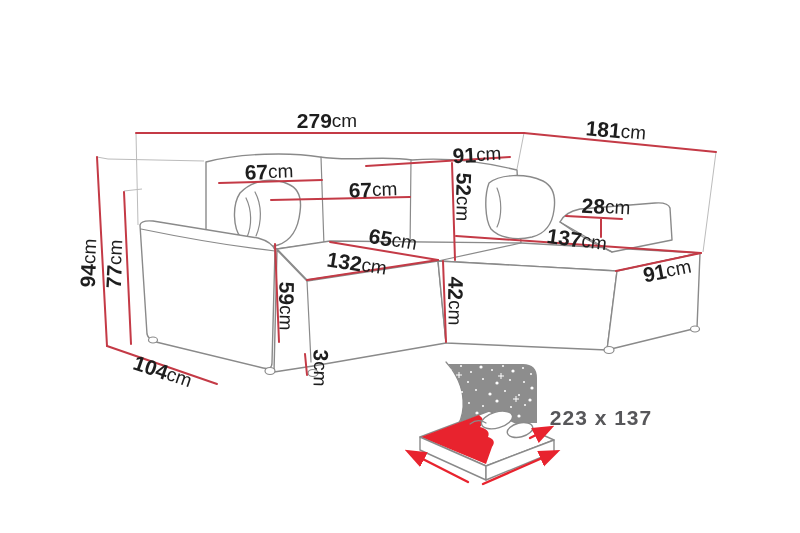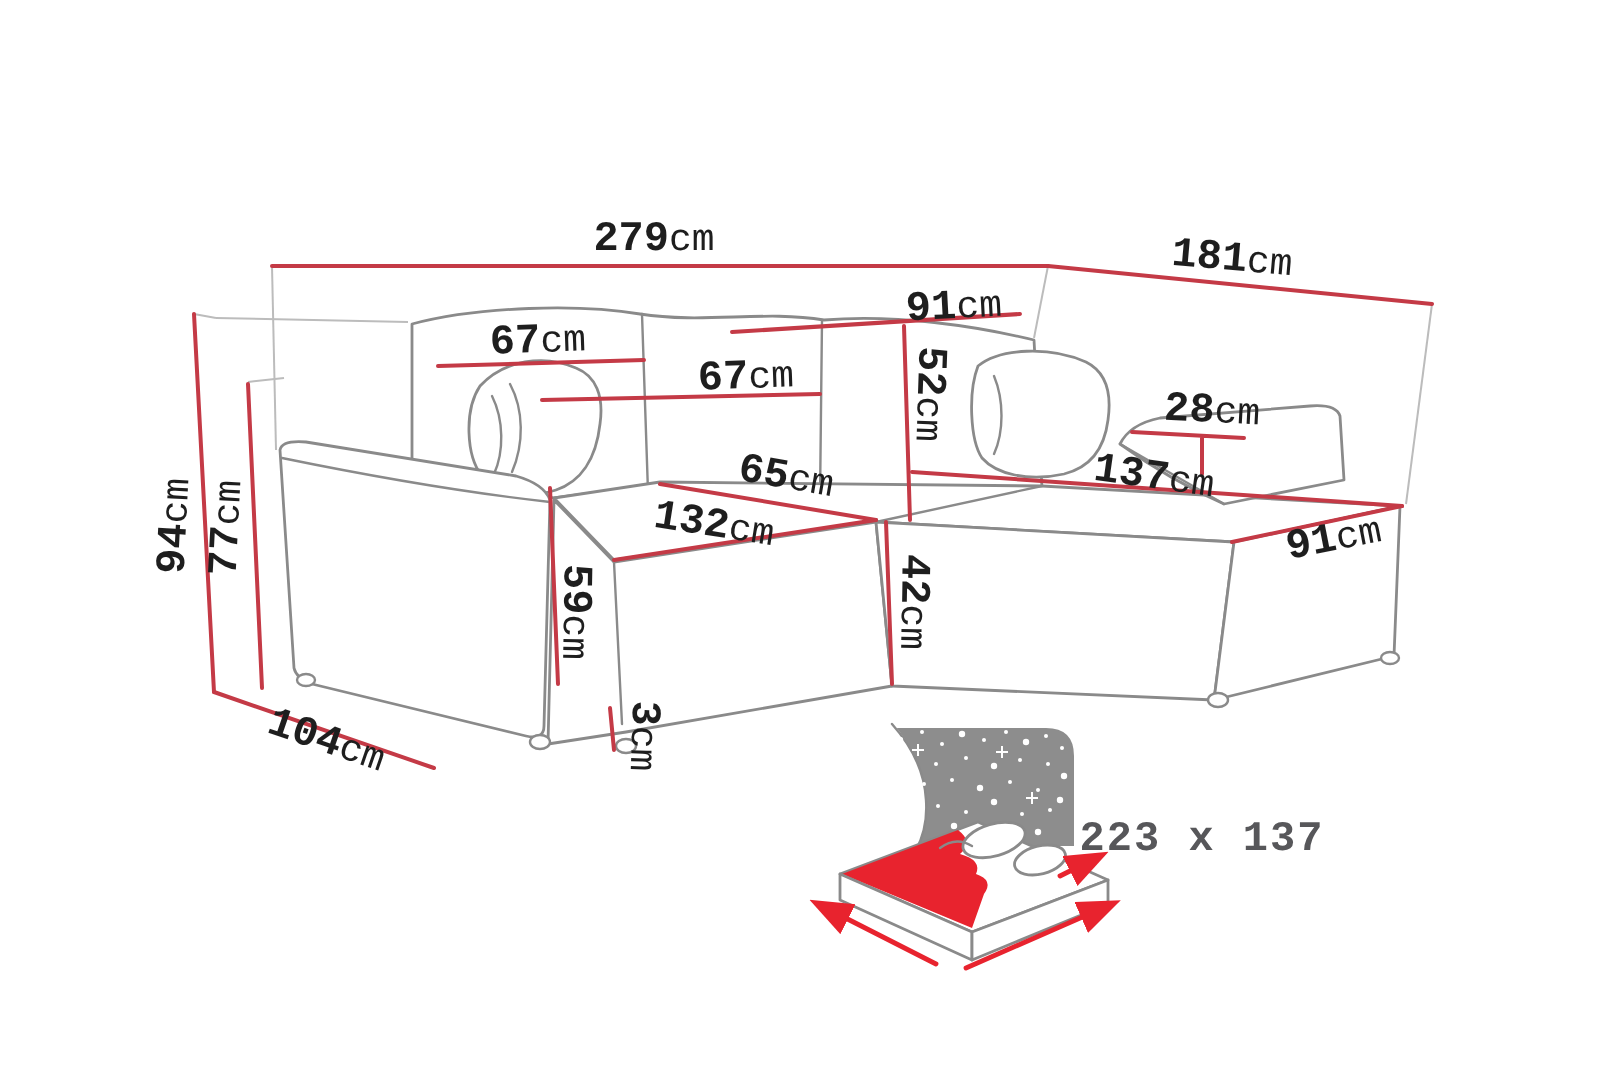--- a/index.html
+++ b/index.html
@@ -1,17 +1,17 @@
 <!DOCTYPE html>
 <html><head>
 <meta charset="utf-8">
 <style>
   html,body{margin:0;padding:0;background:#fff;}
   .stage{position:relative;width:800px;height:533px;background:#0369a1;overflow:hidden;
-         font-family:Liberation Mono, monospace;}
+         font-family:Liberation Sans, sans-serif;}
   svg{display:block;}
   text.dim{fill:#1e1e1e;}
   text.dim .n{font-weight:bold;font-size:21px;}
   text.dim .u{font-weight:normal;font-size:19px;}
   text.bedlabel{fill:#57575a;font-weight:bold;font-size:21px;letter-spacing:1px;}
   .outline{fill:#ffffff;stroke:#8a8a8a;stroke-width:1.4;stroke-linejoin:round;stroke-linecap:round;}
   .seam{fill:none;stroke:#8a8a8a;stroke-width:1.2;stroke-linecap:round;}
   .guide{fill:none;stroke:#bcbcbc;stroke-width:1;}
   .red{fill:none;stroke:#c43a46;stroke-width:2;stroke-linecap:round;}
   .foot{fill:#ffffff;stroke:#8a8a8a;stroke-width:1.2;}

